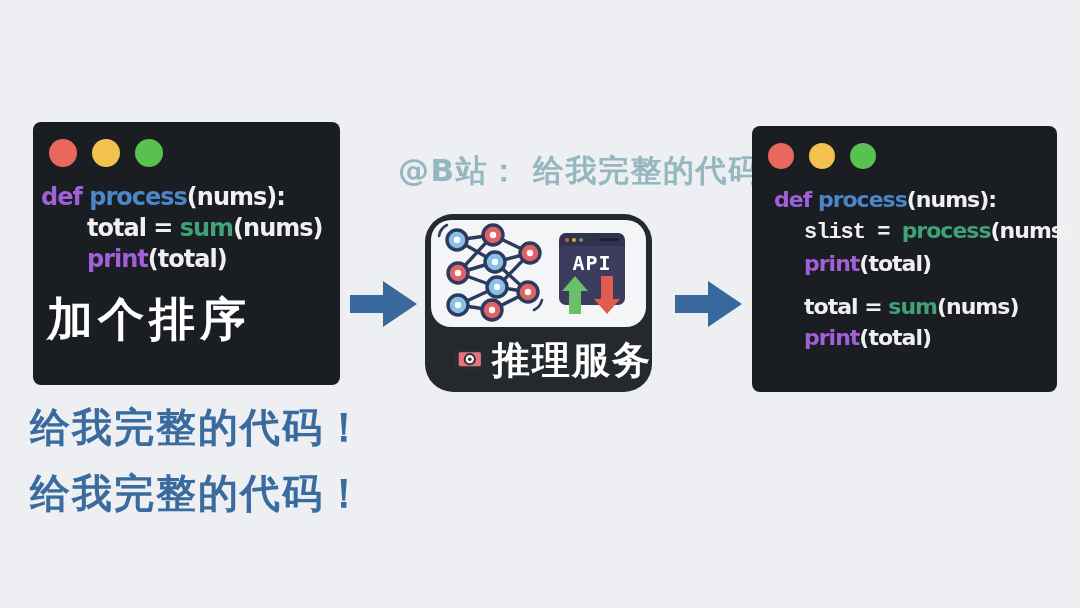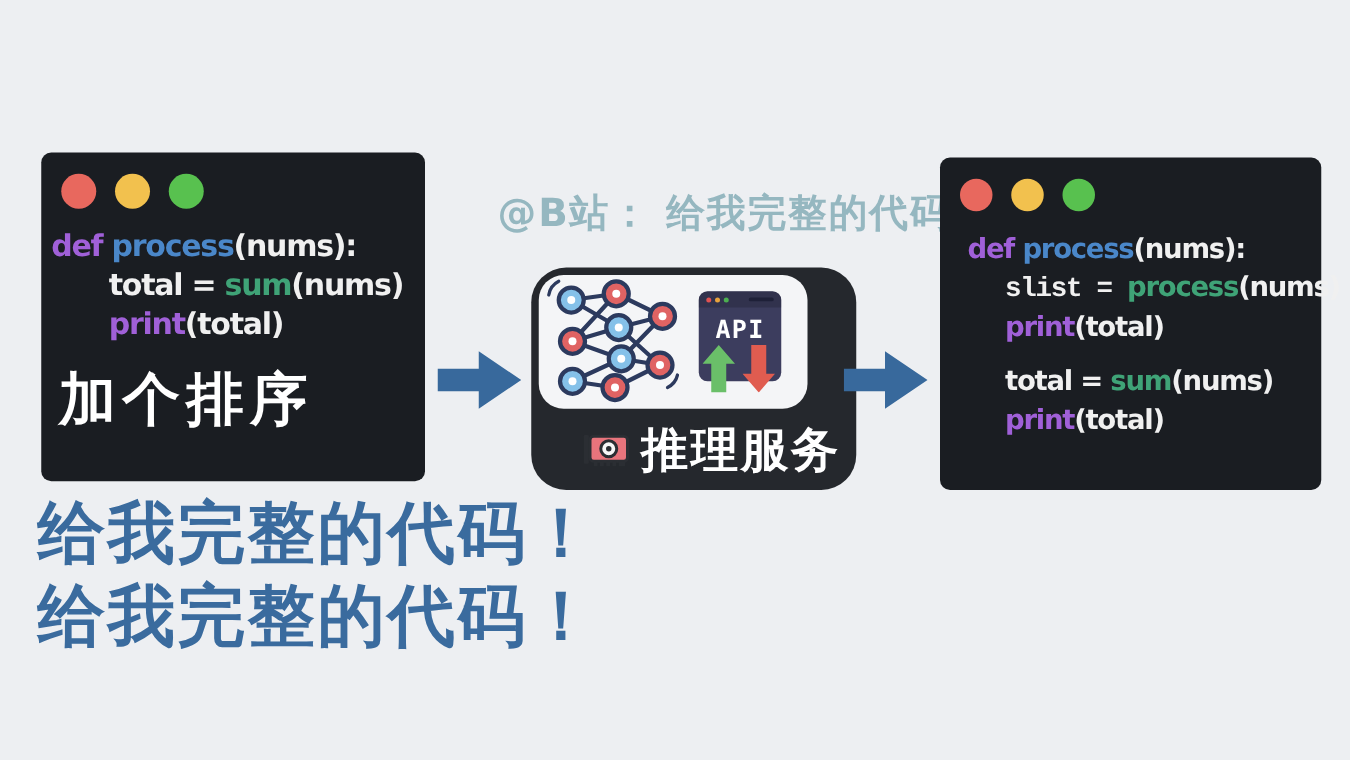--- a/index.html
+++ b/index.html
@@ -41,21 +41,21 @@
 
   
   #attribution {
     position:absolute; left:398px; top:150px;
     font-size:31px; font-weight:bold; letter-spacing:1.5px;
     color:var(--attribution-teal,#95b7c0); white-space:nowrap;
   }
 
   
   #inference-box {
-    position:absolute; left:425px; top:214px; width:260px; height:178px;
+    position:absolute; left:425px; top:214px; width:227px; height:178px;
     background:var(--box-dark,#25282d); border-radius:28px;
   }
   #inference-panel {
     position:absolute; left:6px; top:6px; width:215px; height:107px;
     background:var(--panel-light,#f4f5f7); border-radius:20px;
   }
   #nn-svg { position:absolute; left:0; top:0; }
 
   #api-window {
     position:absolute; left:128px; top:13px; width:66px; height:72px;
@@ -91,21 +91,21 @@
   
   .flow-arrow { position:absolute; top:280px; }
   #flow-arrow-1 { left:350px; }
   #flow-arrow-2 { left:675px; }
   .flow-arrow polygon { fill:var(--arrow-blue,#38699c); }
 
   
   #shout {
     position:absolute; left:30px; top:394px;
     color:var(--shout-blue,#3a6b9e); font-weight:bold;
-    font-size:54px; line-height:66px; letter-spacing:2px; white-space:nowrap;
+    font-size:40px; line-height:66px; letter-spacing:2px; white-space:nowrap;
   }
 </style>
 </head>
 <body>
 
 <div id="canvas">
 
   <div class="window" id="left-window">
     <div class="dots">
       <span class="dot dot-red"></span>

